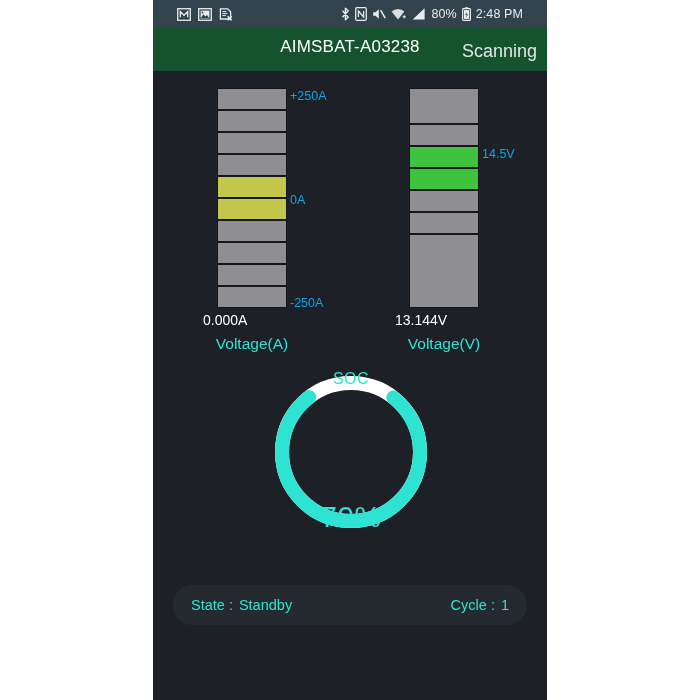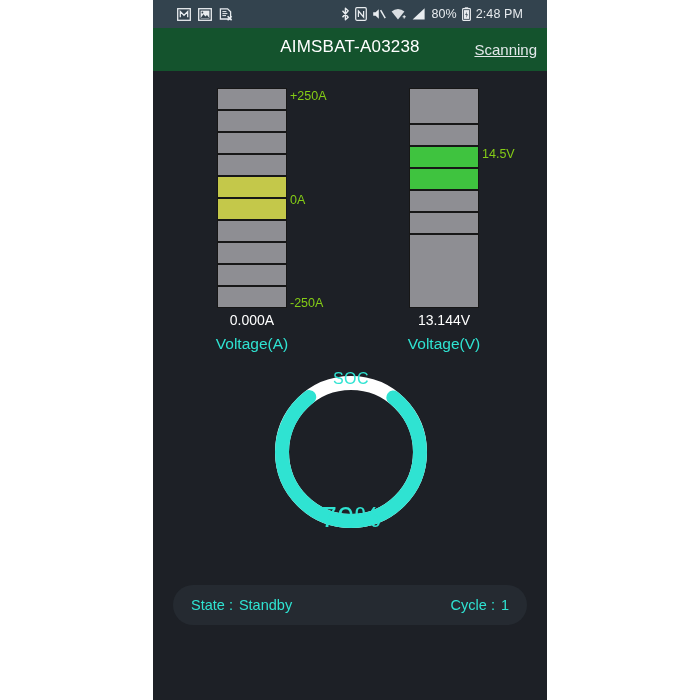--- a/index.html
+++ b/index.html
@@ -71,22 +71,21 @@
     text-align: center;
     color: #ffffff;
     font-size: 17px;
     letter-spacing: 0.2px;
   }
   .scanning-text {
     position: absolute;
     right: 10px;
     top: 13px;
     color: #e3e8ea;
-    font-size: 15px;
-    text-decoration: underline;
+    font-size: 18px;
   }
 
   
   .gauge-area {
     position: absolute;
     left: 0; top: 71px;
     width: 394px; height: 280px;
   }
   .gauge {
     position: absolute;
@@ -108,32 +107,32 @@
     box-sizing: border-box;
     border: 1px solid #171717;
     background: #8e8e93;
   }
   .seg.yellow { background: #c4c84a; }
   .seg.green  { background: #3fc33f; }
 
   .tick {
     position: absolute;
     left: 73px;
-    color: #84cc16;
+    color: #0ea5e9;
     font-size: 12.5px;
     white-space: nowrap;
     line-height: 1;
   }
 
   .gauge-value {
     position: absolute;
     top: 224px;
     left: -14px;
     width: 98px;
-    text-align: center;
+    text-align: left;
     color: #ffffff;
     font-size: 14px;
   }
   .gauge-label {
     position: absolute;
     top: 247px;
     left: -14px;
     width: 98px;
     text-align: center;
     color: #2fe3d2;

